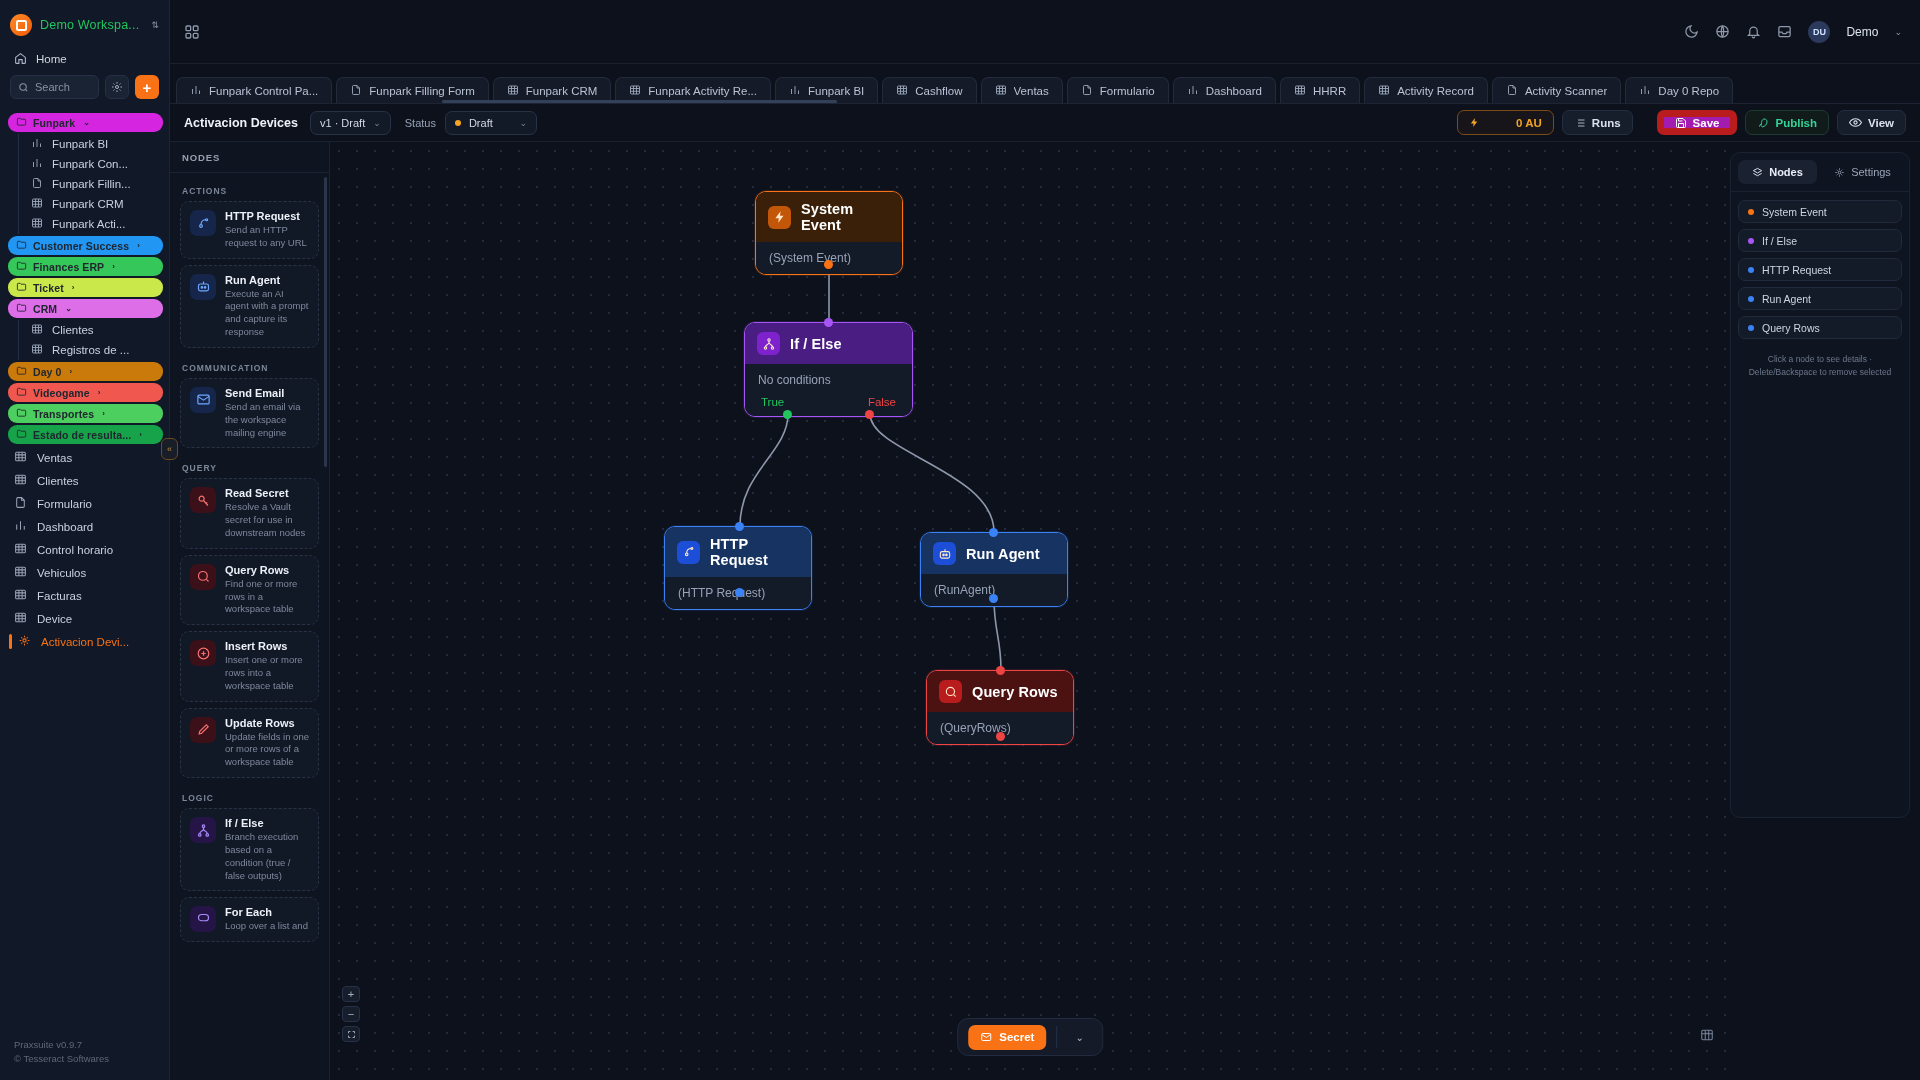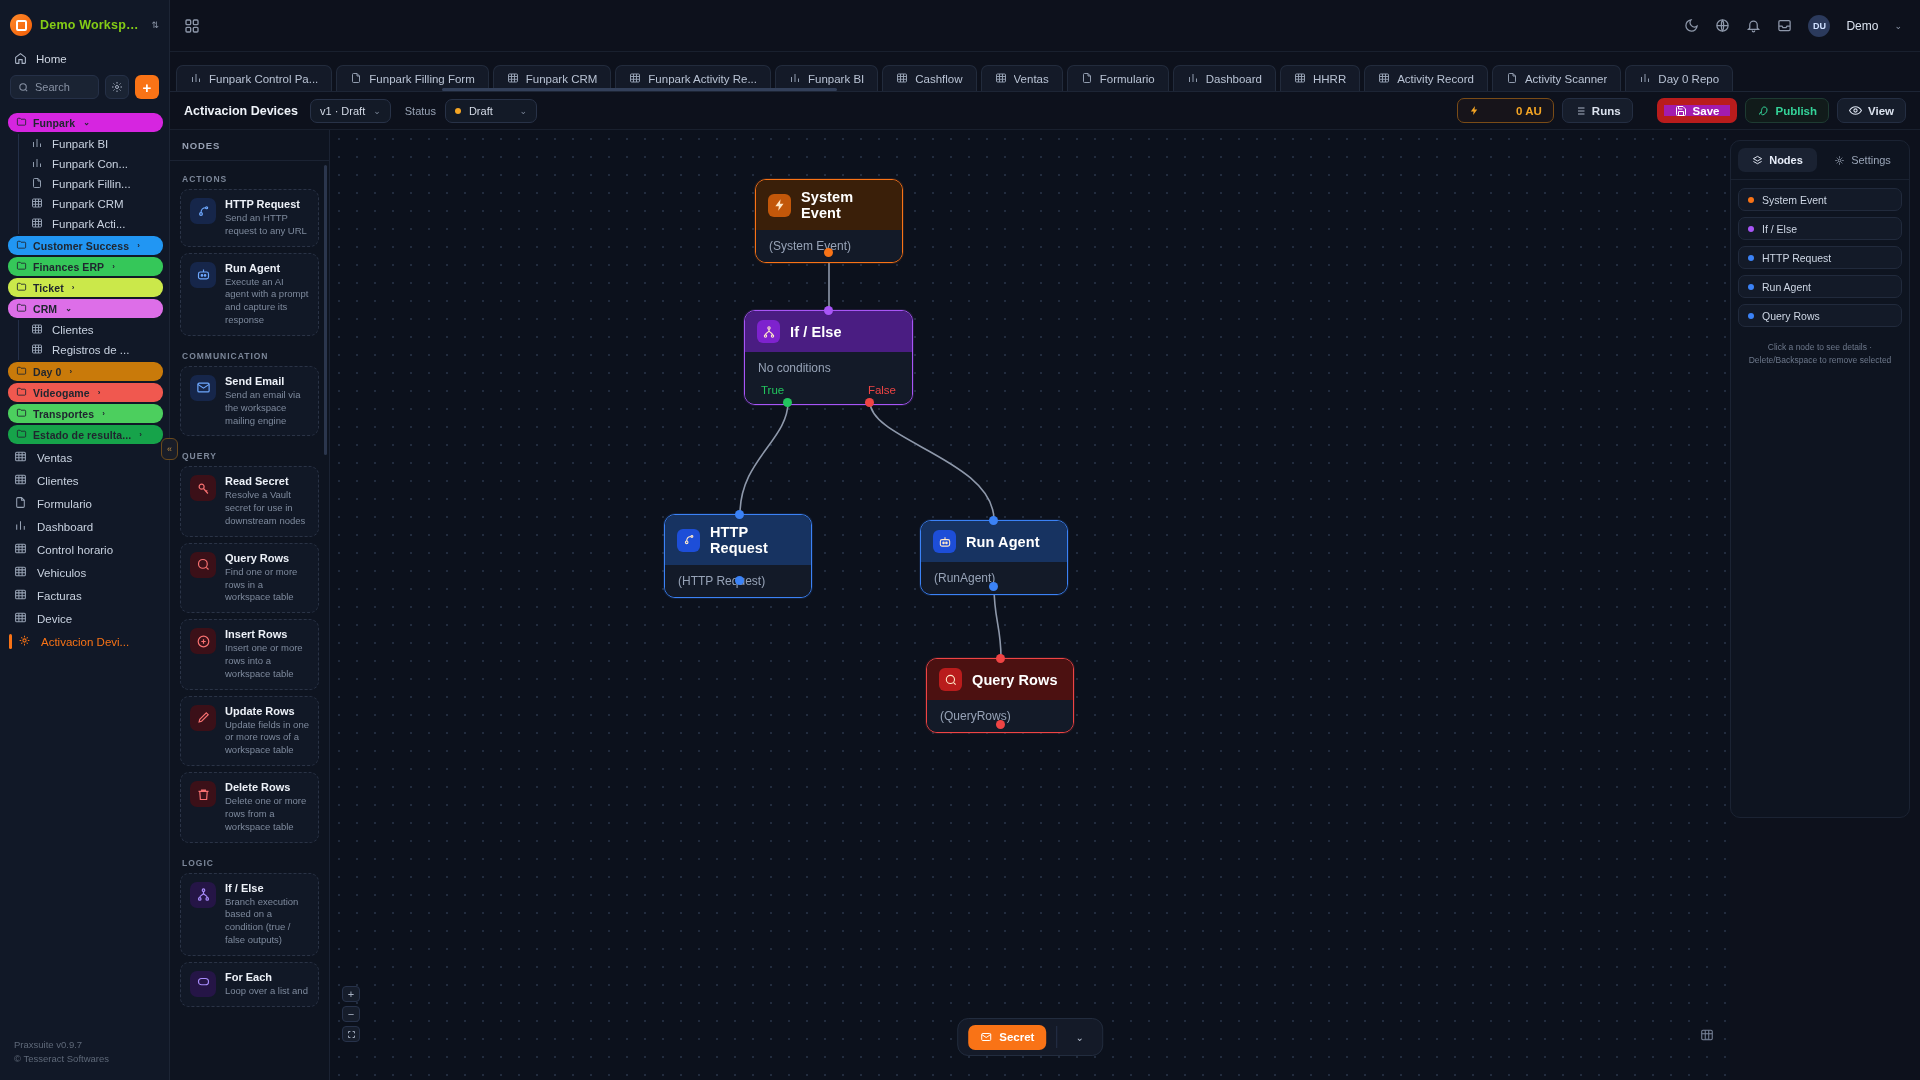--- a/index.html
+++ b/index.html
@@ -19,21 +19,21 @@
     display: flex; flex-direction: column;
     position: relative; flex: 0 0 170px;
   }
   .ws-header { display: flex; align-items: center; gap: 8px; padding: 14px 10px 10px 10px; }
   .ws-logo {
     width: 22px; height: 22px; border-radius: 50%;
     background: linear-gradient(135deg,#ff8a2b,#f25c05);
     display: flex; align-items: center; justify-content: center; flex: 0 0 22px;
   }
   .ws-logo .hex { width: 11px; height: 11px; border: 2px solid #fff; border-radius: 2px; transform: rotate(0deg); }
-  .ws-name { font-size: 12.5px; font-weight: bold; letter-spacing: .2px; color: #84cc16;
+  .ws-name { font-size: 12.5px; font-weight: normal; letter-spacing: .2px; color: #22c55e;
              white-space: nowrap; overflow: hidden; text-overflow: ellipsis; max-width: 108px; }
   .ws-caret { margin-left: auto; font-size: 9px; color: #8a94a6; line-height: 1; }
 
   .nav-home { display: flex; align-items: center; gap: 9px; padding: 6px 14px 10px 14px;
               font-size: 11.5px; color: #cfd6e2; }
   .search-row { display: flex; align-items: center; gap: 6px; padding: 0 10px 10px 10px; }
   .search-box {
     flex: 1; height: 24px; background: #1a2333; border: 1px solid #253047;
     border-radius: 6px; display: flex; align-items: center; gap: 6px; padding: 0 7px;
     font-size: 11px; color: #8892a4;
@@ -76,21 +76,21 @@
   .collapse-handle {
     position: absolute; right: -9px; top: 438px; width: 17px; height: 22px;
     border-radius: 6px; background: #191d28; border: 1px solid #6b4a1d;
     display: flex; align-items: center; justify-content: center;
     color: #b98b45; font-size: 9px; z-index: 40;
   }
 
   
   .main { flex: 1; display: flex; flex-direction: column; height: 1080px; background: #0d111c; position: relative; }
 
-  .topbar { height: 52px; display: flex; align-items: center; padding: 0 18px 0 14px;
+  .topbar { height: 64px; display: flex; align-items: center; padding: 0 18px 0 14px;
             border-bottom: 1px solid #19202e; background: #0d111c; }
   .grid-icon { width: 16px; height: 16px; color: #8e98aa; }
   .topbar-right { margin-left: auto; display: flex; align-items: center; gap: 16px; }
   .tb-ic { color: #8e98aa; display: flex; align-items: center; }
   .avatar { width: 22px; height: 22px; border-radius: 50%; background: #2b3a5c;
             font-size: 9px; font-weight: bold; color: #cfe0ff;
             display: flex; align-items: center; justify-content: center; }
   .user-name { font-size: 12px; color: #dbe3ef; }
   .user-caret { font-size: 9px; color: #8e98aa; }
 
@@ -703,31 +703,20 @@
               <span class="pal-ic red">
                 <svg width="15" height="15" viewBox="0 0 24 24" fill="none" stroke="#f87171" stroke-width="1.9">
                   <path d="M16.5 4.5l3 3L9 18l-4 1 1-4z"></path>
                 </svg>
               </span>
               <span>
                 <span class="pal-tt" style="display:block">Update Rows</span>
                 <span class="pal-ds" style="display:block">Update fields in one or more rows of a workspace table</span>
               </span>
             </div>
-            <div class="pal-item">
-              <span class="pal-ic red">
-                <svg width="15" height="15" viewBox="0 0 24 24" fill="none" stroke="#f87171" stroke-width="1.9">
-                  <path d="M4 7h16M9 7V5h6v2M6 7l1 13h10l1-13"></path>
-                </svg>
-              </span>
-              <span>
-                <span class="pal-tt" style="display:block">Delete Rows</span>
-                <span class="pal-ds" style="display:block">Delete one or more rows from a workspace table</span>
-              </span>
-            </div>
             <div class="pal-group">LOGIC</div>
             <div class="pal-item">
               <span class="pal-ic purple">
                 <svg width="15" height="15" viewBox="0 0 24 24" fill="none" stroke="#a78bfa" stroke-width="1.9">
                   <circle cx="12" cy="5" r="2"></circle>
                   <circle cx="6" cy="19" r="2"></circle>
                   <circle cx="18" cy="19" r="2"></circle>
                   <path d="M12 7v3M12 10c0 3-6 3-6 7M12 10c0 3 6 3 6 7"></path>
                 </svg>
               </span>

